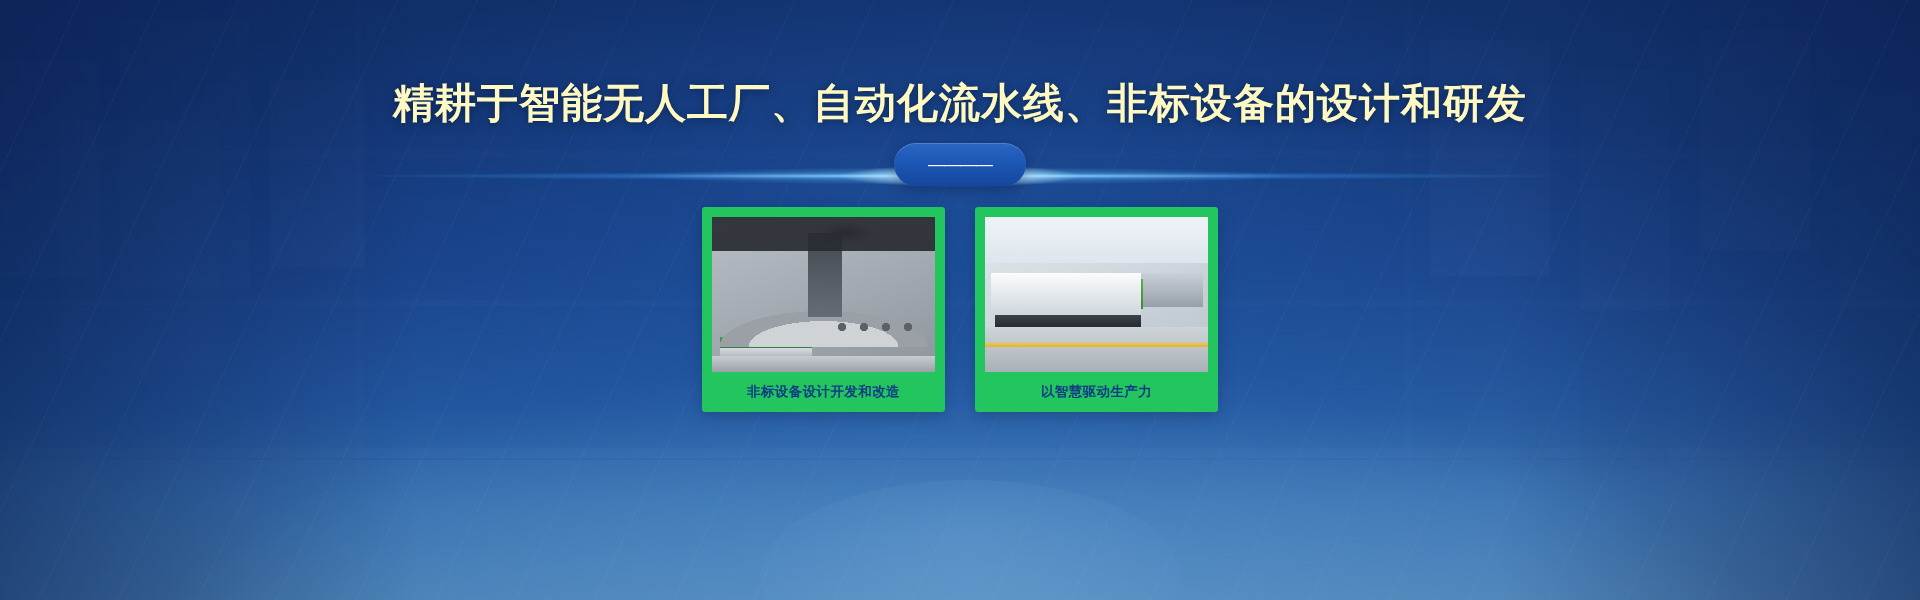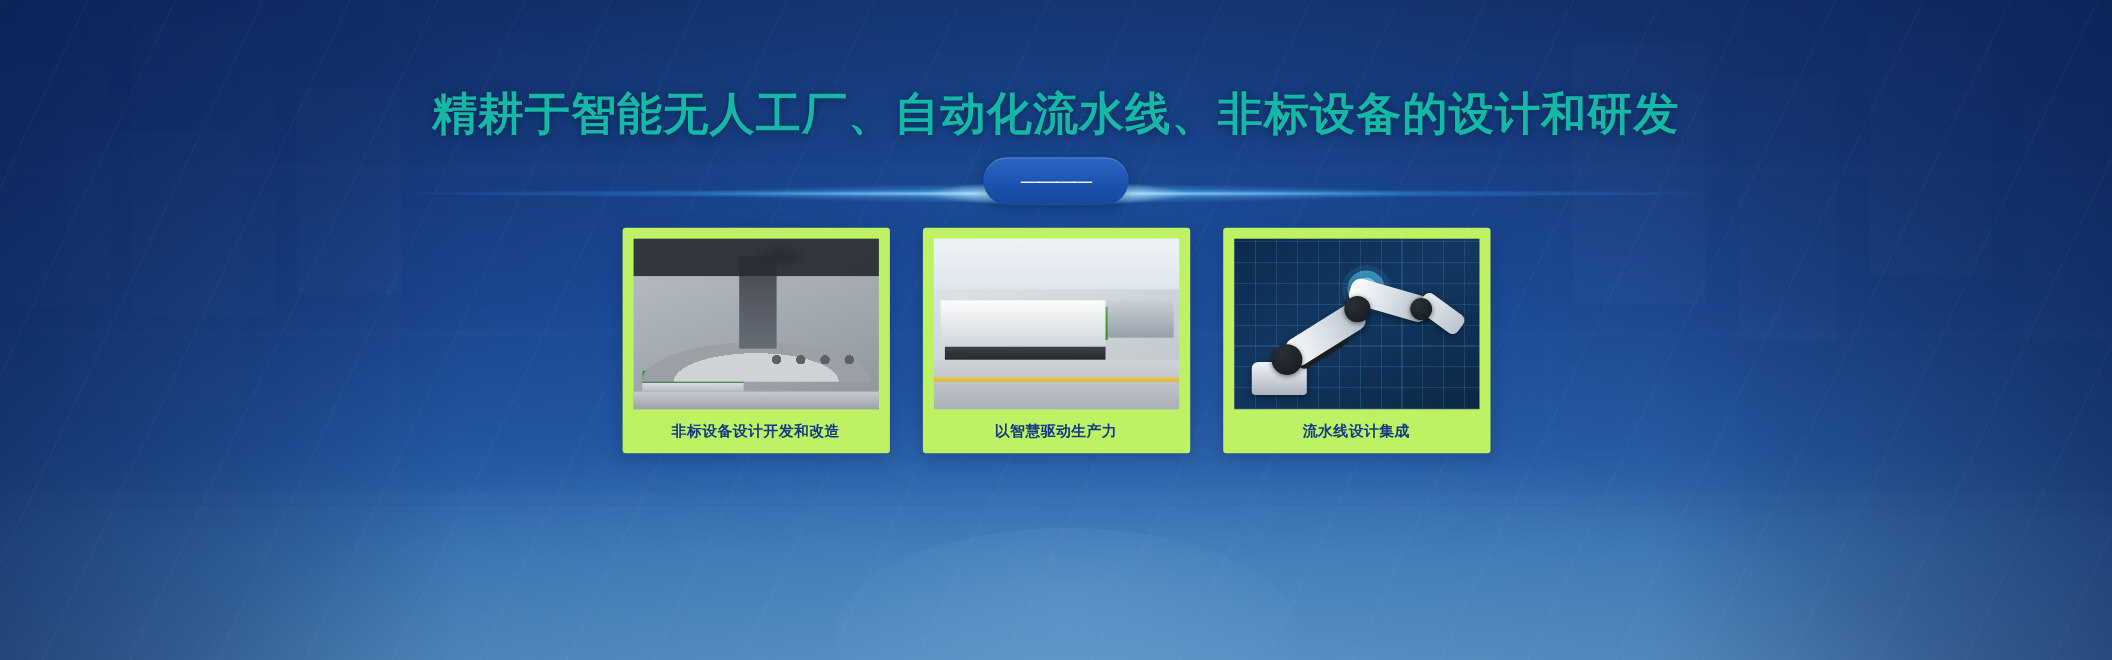--- a/index.html
+++ b/index.html
@@ -97,21 +97,21 @@
     filter:blur(1.5px);
   }
 
   
   .content { position:absolute; inset:0; }
 
   .headline {
     position:absolute; top:80px; left:0; width:1920px;
     text-align:center;
     font-size:41px; line-height:1.15; font-weight:700;
-    color:#14b8a6; letter-spacing:1px;
+    color:#fef9c3; letter-spacing:1px;
     text-shadow:0 2px 10px rgba(6,24,60,.55), 0 0 2px rgba(6,24,60,.4);
     white-space:nowrap;
   }
 
   .pill-wrap {
     position:absolute; top:143px; left:0; width:1920px;
     display:flex; justify-content:center;
   }
   .pill {
     display:flex; align-items:center; justify-content:center;
@@ -124,21 +124,21 @@
   .pill .dash { letter-spacing:-1px; }
   .pill .pill-text { margin:0 9px; }
 
   
   .cards {
     position:absolute; top:207px; left:0; width:1920px;
     display:flex; justify-content:center; gap:30px;
   }
   .card {
     width:243px;
-    background:#bef264;
+    background:#22c55e;
     border-radius:3px;
     padding:10px 10px 0 10px;
     box-shadow:0 4px 16px rgba(6,24,60,.26);
     display:flex; flex-direction:column;
   }
   .card-thumb {
     width:223px; height:155px;
     overflow:hidden; position:relative;
     background:#9aa6ae;
   }
@@ -279,31 +279,16 @@
       <div class="card">
         <div class="card-thumb thumb1"></div>
         <div class="card-caption">非标设备设计开发和改造</div>
       </div>
 
       <div class="card">
         <div class="card-thumb thumb2"></div>
         <div class="card-caption">以智慧驱动生产力</div>
       </div>
 
-      <div class="card">
-        <div class="card-thumb thumb3">
-          <div class="robot">
-            <div class="base3"></div>
-            <div class="a-dark"></div>
-            <div class="arm-seg a1"></div>
-            <div class="arm-seg a2"></div>
-            <div class="arm-seg a3"></div>
-            <div class="joint j1"></div>
-            <div class="joint j2"></div>
-            <div class="joint j3"></div>
-          </div>
-        </div>
-        <div class="card-caption">流水线设计集成</div>
-      </div>
 
     </div>
   </div>
 </div>
 
 </body></html>

